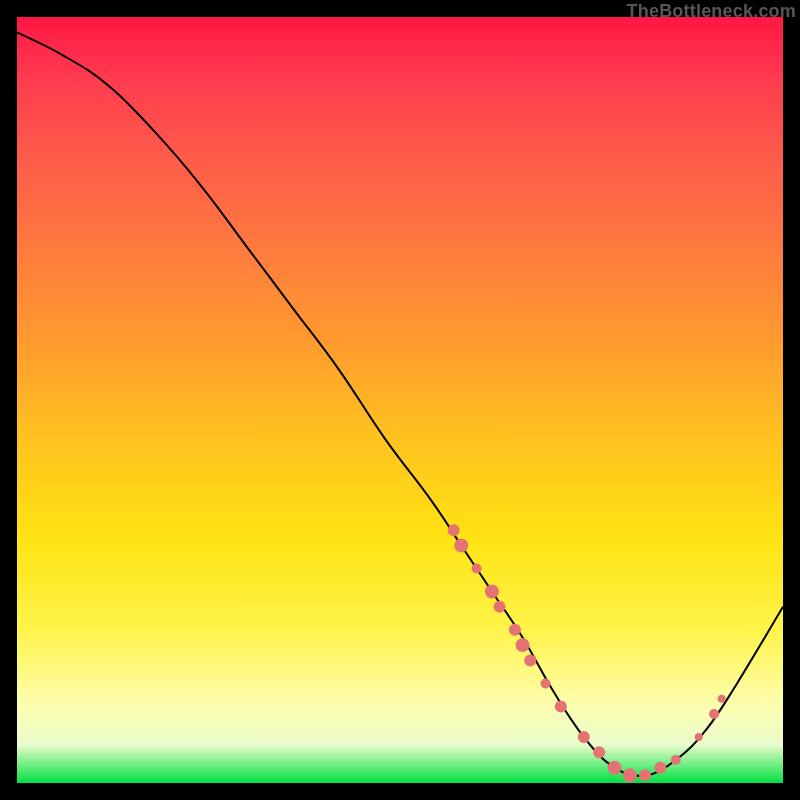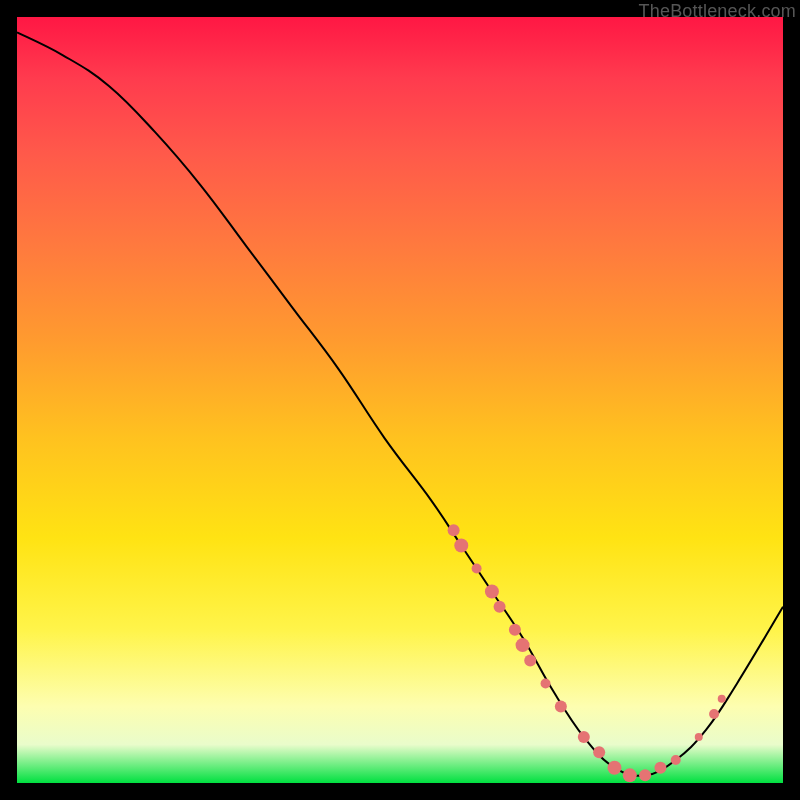--- a/index.html
+++ b/index.html
@@ -40,21 +40,21 @@
       #e9fccb 95%,
       #00e040 100%
     );
   }
   .watermark {
     position: absolute;
     top: 1px;
     right: 4px;
     color: #565656;
     font-size: 18px;
-    font-weight: 400;
+    font-weight: 700;
     letter-spacing: 0.2px;
     user-select: none;
   }
   svg.overlay {
     position: absolute;
     left: 0;
     top: 0;
     width: 766px;
     height: 766px;
     overflow: visible;

